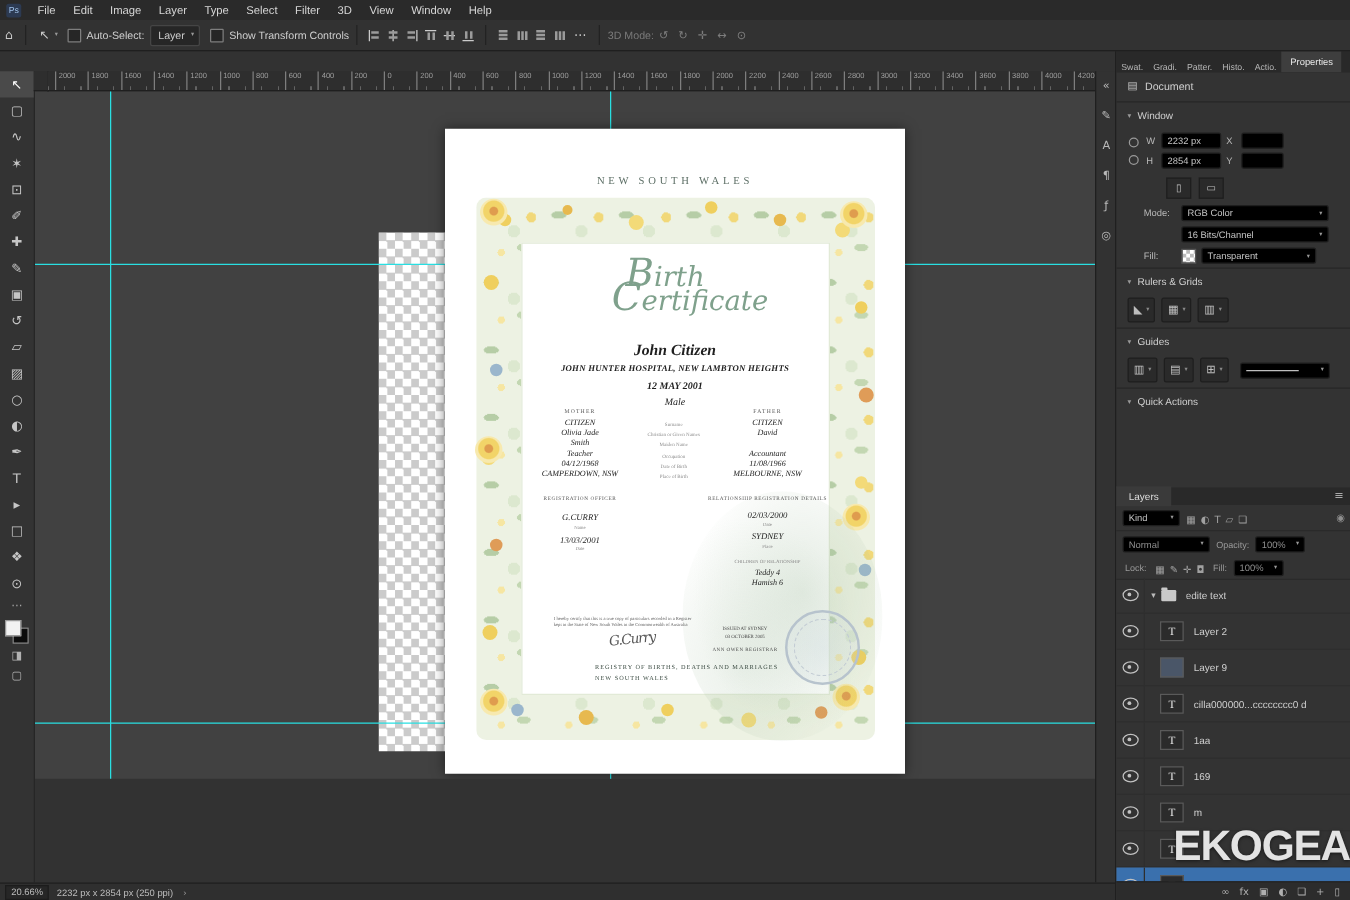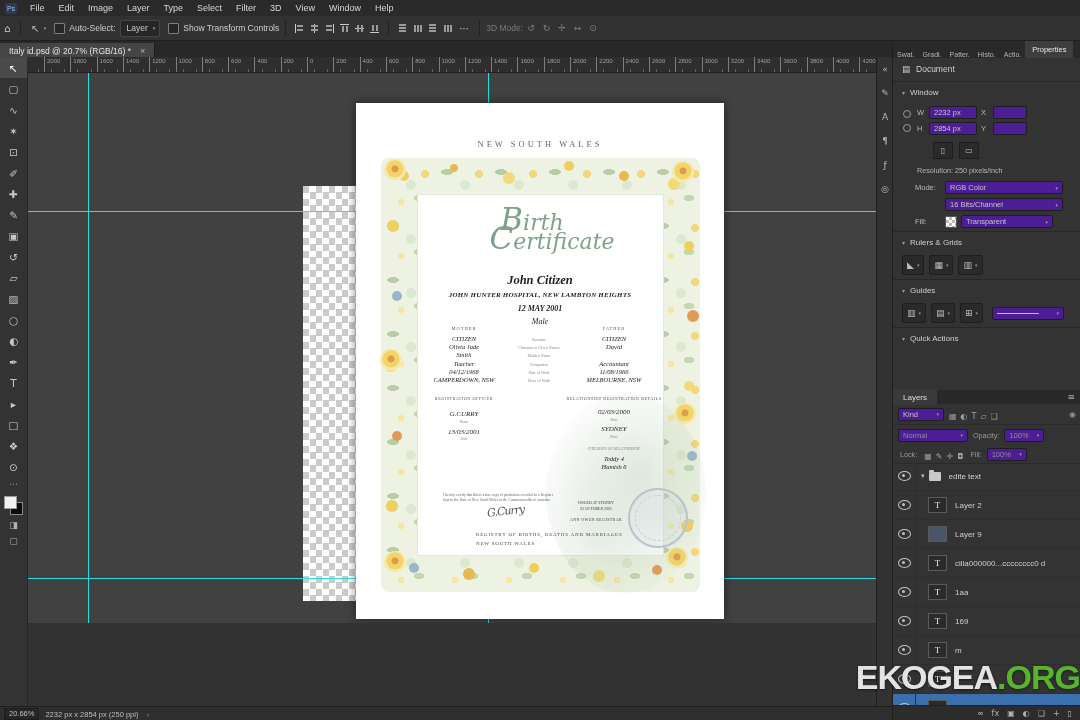--- a/index.html
+++ b/index.html
@@ -133,21 +133,21 @@
   .ptab{padding:3px 4px;white-space:nowrap}
   .ptab.active{background:#3e3e3e;color:#e8e8e8;font-size:7.5px;padding:4px 7px}
   #props{position:absolute;left:0;right:0;top:18px;height:332px;overflow:hidden}
   .prop-doc{display:flex;align-items:center;gap:6px;padding:6px 9px;font-size:8.5px;color:#d0d0d0}
   .pdiv{height:1px;background:#272727;margin:1px 0}
   .sec{display:flex;align-items:center;gap:5px;padding:5px 9px;font-size:8px;color:#d0d0d0}
   .sec .caret{font-size:6px}
   .whrow{position:relative;padding:1px 8px 1px 24px}
   .whline{display:flex;align-items:center;gap:4px;margin:3px 0}
   .plab{font-size:7.5px;color:#b9b9b9;width:8px}
-  .pf{display:inline-flex;align-items:center;justify-content:space-between;background:#4c1d95;border:1px solid #1e1e1e;
+  .pf{display:inline-flex;align-items:center;justify-content:space-between;background:#000000;border:1px solid #1e1e1e;
       border-radius:2px;color:#c4c4c4;font-size:7.5px;padding:1px 4px;height:13px;box-sizing:border-box;white-space:nowrap}
   .w-num{width:48px}
   .w-xy{width:34px;color:#6e6e6e}
   .chain{position:absolute;left:10px;top:7px;width:7px;height:24px}
   .chain::before,.chain::after{content:"";position:absolute;left:0;width:6px;height:6px;border:1px solid #9a9a9a;border-radius:50%}
   .chain::before{top:1px}.chain::after{top:15px}
   .orow{padding:3px 8px 3px 40px;display:flex;gap:6px}
   .obtn{width:18px;height:15px;background:#2a2a2a;border:1px solid #1e1e1e;display:inline-flex;align-items:center;
         justify-content:center;color:#c0c0c0;font-size:8px;font-family:"DejaVu Sans"}
   .pres{padding:4px 8px 4px 24px;font-size:7.2px;color:#b5b5b5}
@@ -241,26 +241,20 @@
     <span class="ai di"></span>
     <span class="ai di ai-v"></span>
     <span class="ai di"></span>
     <span class="ai di ai-v"></span>
     <span class="obicon">⋯</span>
     <span class="sep"></span>
     <span class="dim">3D Mode:</span>
     <span id="icons-3d"><span class="g3d">↺</span><span class="g3d">↻</span><span class="g3d">✛</span><span class="g3d">↔</span><span class="g3d">⊙</span></span>
   </div>
 
-  <div id="tabrow">
-    <span class="doc-tab">
-      <span>Italy id.psd @ 20.7% (RGB/16) *</span>
-      <span class="close">×</span>
-    </span>
-  </div>
 
   <div id="toolbar">
     <div id="tools">
         <div class="tool active">↖</div>
         <div class="tool">▢</div>
         <div class="tool">∿</div>
         <div class="tool">✶</div>
         <div class="tool">⊡</div>
         <div class="tool">✐</div>
         <div class="tool">✚</div>
@@ -443,21 +437,20 @@
           <span class="plab">H</span>
           <span class="pf w-num">2854 px</span>
           <span class="plab">Y</span>
           <span class="pf w-xy"></span>
         </div>
       </div>
       <div class="orow">
         <span class="obtn">▯</span>
         <span class="obtn">▭</span>
       </div>
-      <div class="pres">Resolution: 250 pixels/inch</div>
       <div class="prow">
         <span class="plab2">Mode:</span>
         <span class="pf wide">
             <span>RGB Color</span>
             <span class="caret">▾</span>
           </span>
       </div>
       <div class="prow ind">
         <span class="pf wide">
             <span>16 Bits/Channel</span>
@@ -617,15 +610,14 @@
   </div>
 
   <div id="statusbar">
     <span class="zoom-field">20.66%</span>
     <span>2232 px x 2854 px (250 ppi)</span>
     <span class="sb-chev glyph">›</span>
   </div>
 
   <div id="wmark">
     <span class="wm-a">EKOGEA</span>
-      <span class="wm-b">.ORG</span>
   </div>
 </div>
 
 </body></html>

